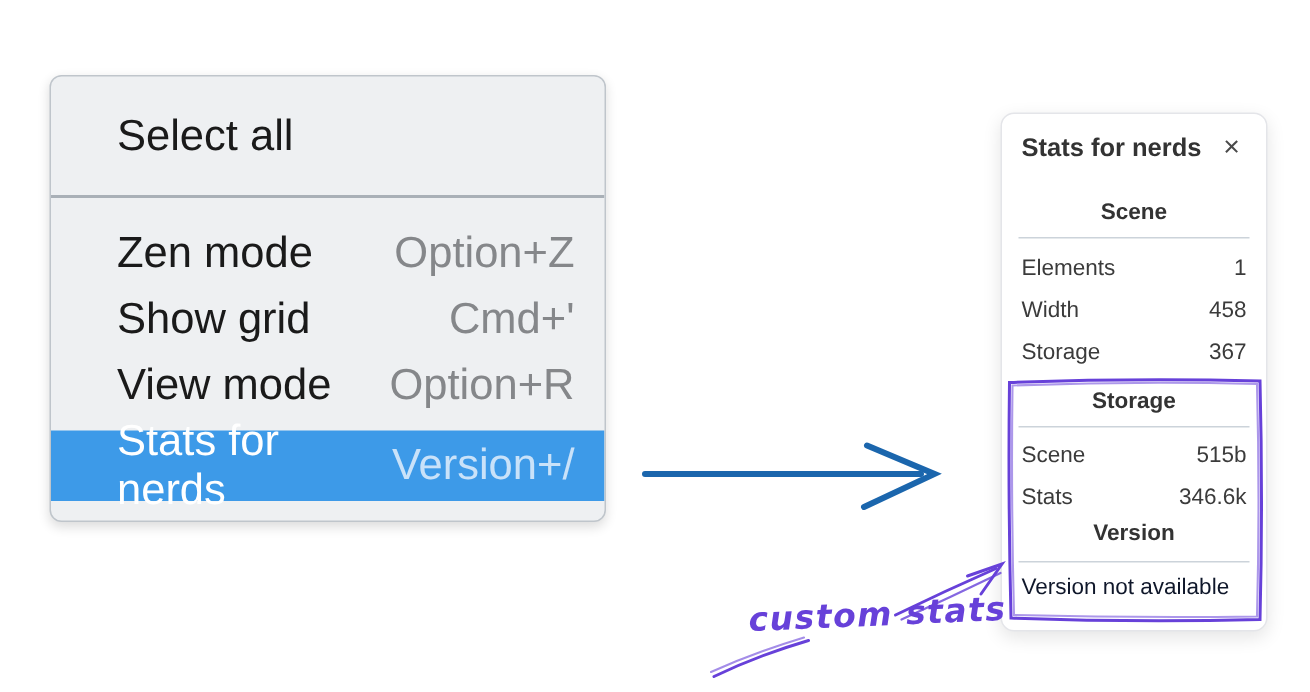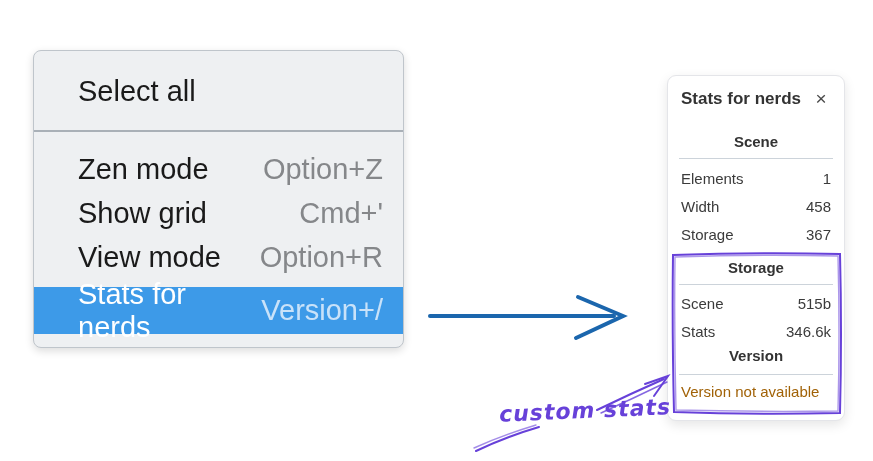--- a/index.html
+++ b/index.html
@@ -43,21 +43,21 @@
     cursor:pointer;background:none;border:none;padding:0;font-family:inherit;
   }
   .sp-heading{text-align:center;font-weight:bold;font-size:15px;line-height:19px;color:#333333;}
   .sp-heading.scene{margin-top:22px;}
   .sp-heading.storage{margin-top:9px;}
   .sp-heading.version{margin-top:0;}
   .sp-divider{border:none;border-top:1px solid #ccd3da;margin:7px -2px 6px;}
   .sp-divider.tight{margin-bottom:5px;}
   .sp-divider.ver{margin-top:9px;margin-bottom:4px;}
   .sp-row{display:flex;justify-content:space-between;font-size:15px;line-height:28px;align-items:center;}
-  .sp-note{font-size:15px;line-height:26px;color:#a16207;}
+  .sp-note{font-size:15px;line-height:26px;color:#0f172a;}
 
   
   .overlay{position:absolute;left:0;top:0;width:873px;height:461px;pointer-events:none;}
   .arrow-blue{stroke:var(--pointer_blue,#1b66ad);stroke-width:4;fill:none;stroke-linecap:round;}
   .purple{stroke:var(--annotation_purple,#6741d9);fill:none;stroke-linecap:round;}
   .annotation-text{
     position:absolute;left:499px;top:398px;
     font-family:"DejaVu Sans", sans-serif;font-style:italic;font-weight:bold;
     font-size:22px;letter-spacing:1px;color:var(--annotation_purple,#6741d9);
     transform:rotate(-2.5deg);white-space:nowrap;

